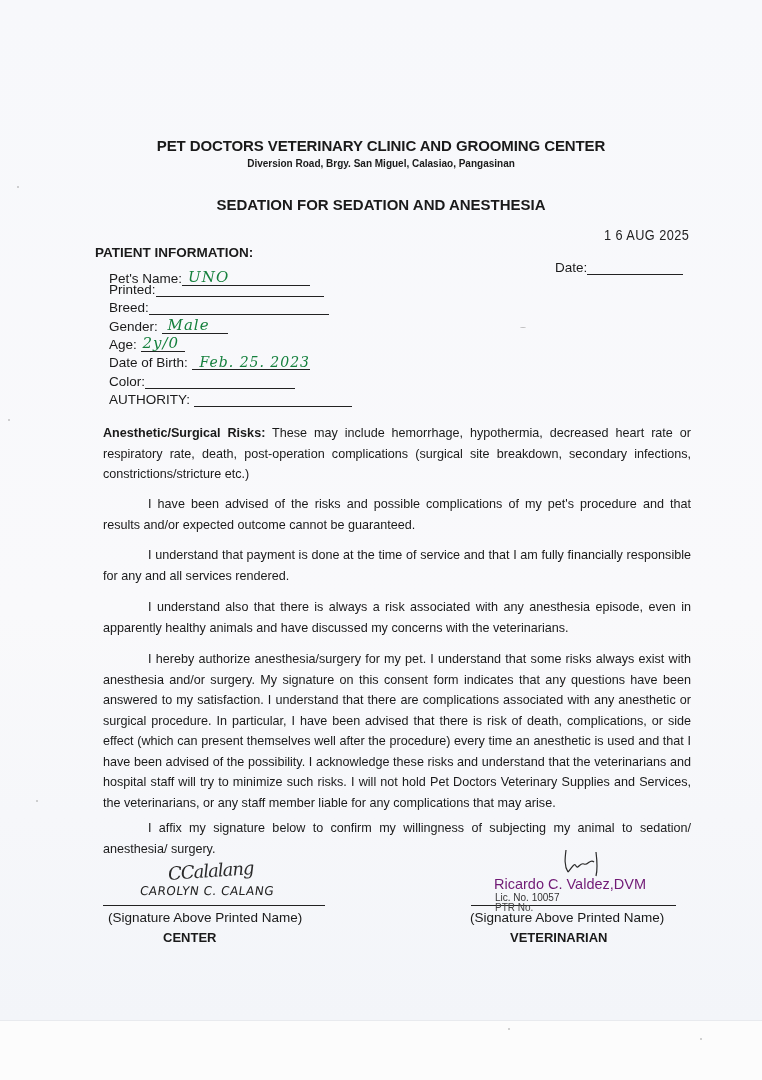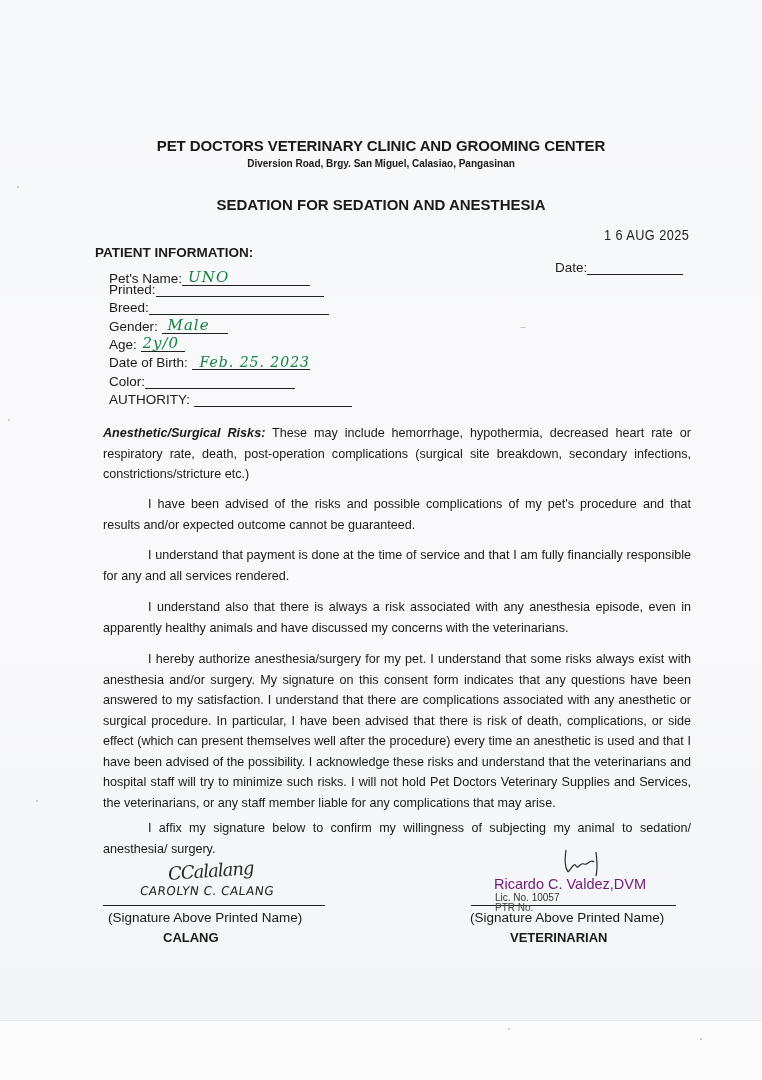--- a/index.html
+++ b/index.html
@@ -37,21 +37,21 @@
       position: absolute; left: 6px; bottom: -1px;
       font-family: "DejaVu Serif", serif; font-style: italic;
       color: #15803d; font-size: 15px; letter-spacing: 1px;
     }
 
     .para {
       position: absolute; left: 103px; width: 588px; font-size: 12.6px;
       line-height: 20.5px; text-align: justify;
     }
     .para .indent { display: inline-block; width: 45px; }
-    .para b { font-weight: bold; font-style: italic; }
+    .para b { font-weight: bold; }
     .sig-line { position: absolute; border-top: 1px solid #222; }
     .owner-sig {
       position: absolute; left: 168px; top: 860px;
       font-family: "DejaVu Serif", serif; font-style: italic;
       font-size: 18px; color: #2a2a2a; letter-spacing: -1px;
       transform: rotate(-4deg);
     }
     .owner-printed {
       position: absolute; left: 140px; top: 884px; font-size: 12px;
       font-family: "DejaVu Sans", sans-serif; letter-spacing: 0.5px; color: #222;
@@ -125,21 +125,21 @@
 <div class="para" style="top:597px"><span class="indent"></span><span>I understand also that there is always a risk associated with any anesthesia episode, even in apparently healthy animals and have discussed my concerns with the veterinarians.</span></div>
 
 <div class="para" style="top:649px"><span class="indent"></span><span>I hereby authorize anesthesia/surgery for my pet. I understand that some risks always exist with anesthesia and/or surgery. My signature on this consent form indicates that any questions have been answered to my satisfaction. I understand that there are complications associated with any anesthetic or surgical procedure. In particular, I have been advised that there is risk of death, complications, or side effect (which can present themselves well after the procedure) every time an anesthetic is used and that I have been advised of the possibility. I acknowledge these risks and understand that the veterinarians and hospital staff will try to minimize such risks. I will not hold Pet Doctors Veterinary Supplies and Services, the veterinarians, or any staff member liable for any complications that may arise.</span></div>
 
 <div class="para" style="top:818px"><span class="indent"></span><span>I affix my signature below to confirm my willingness of subjecting my animal to sedation/ anesthesia/ surgery.</span></div>
 
 <div class="owner-sig">CCalalang</div>
 <div class="owner-printed">CAROLYN C. CALANG</div>
 <div class="sig-line" style="left:103px;top:905px;width:222px"></div>
 <div class="caption" style="left:108px;top:910px">(Signature Above Printed Name)</div>
-<div class="role" style="left:163px;top:930px">CALANG</div>
+<div class="role" style="left:163px;top:930px">CENTER</div>
 
 <svg class="vet-sig" viewBox="0 0 44 30">
   <path d="M6 2 C5 10,4 18,8 24 M8 24 C12 20,14 14,16 18 C18 22,20 14,24 16 C28 18,30 10,34 14 M36 4 C37 12,38 20,36 28" stroke="#2a2a2a" stroke-width="1.2" fill="none"></path>
 </svg>
 <div class="vet-stamp-name">Ricardo C. Valdez,DVM</div>
 <div class="vet-stamp-lic">Lic. No. 10057</div>
 <div class="sig-line" style="left:471px;top:905px;width:205px"></div>
 <div class="vet-stamp-ptr">PTR No.</div>
 <div class="caption" style="left:470px;top:910px">(Signature Above Printed Name)</div>
 <div class="role" style="left:510px;top:930px">VETERINARIAN</div>

